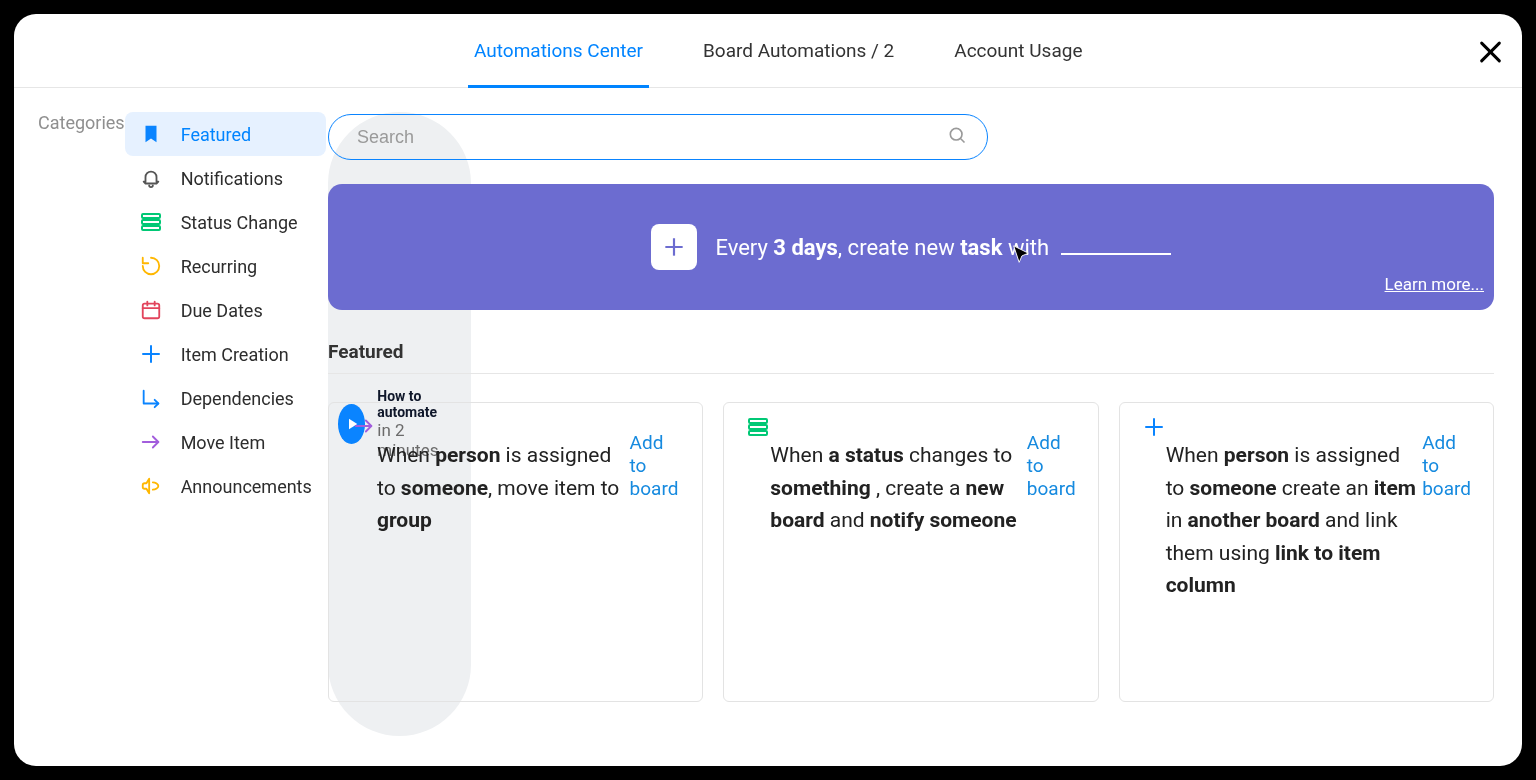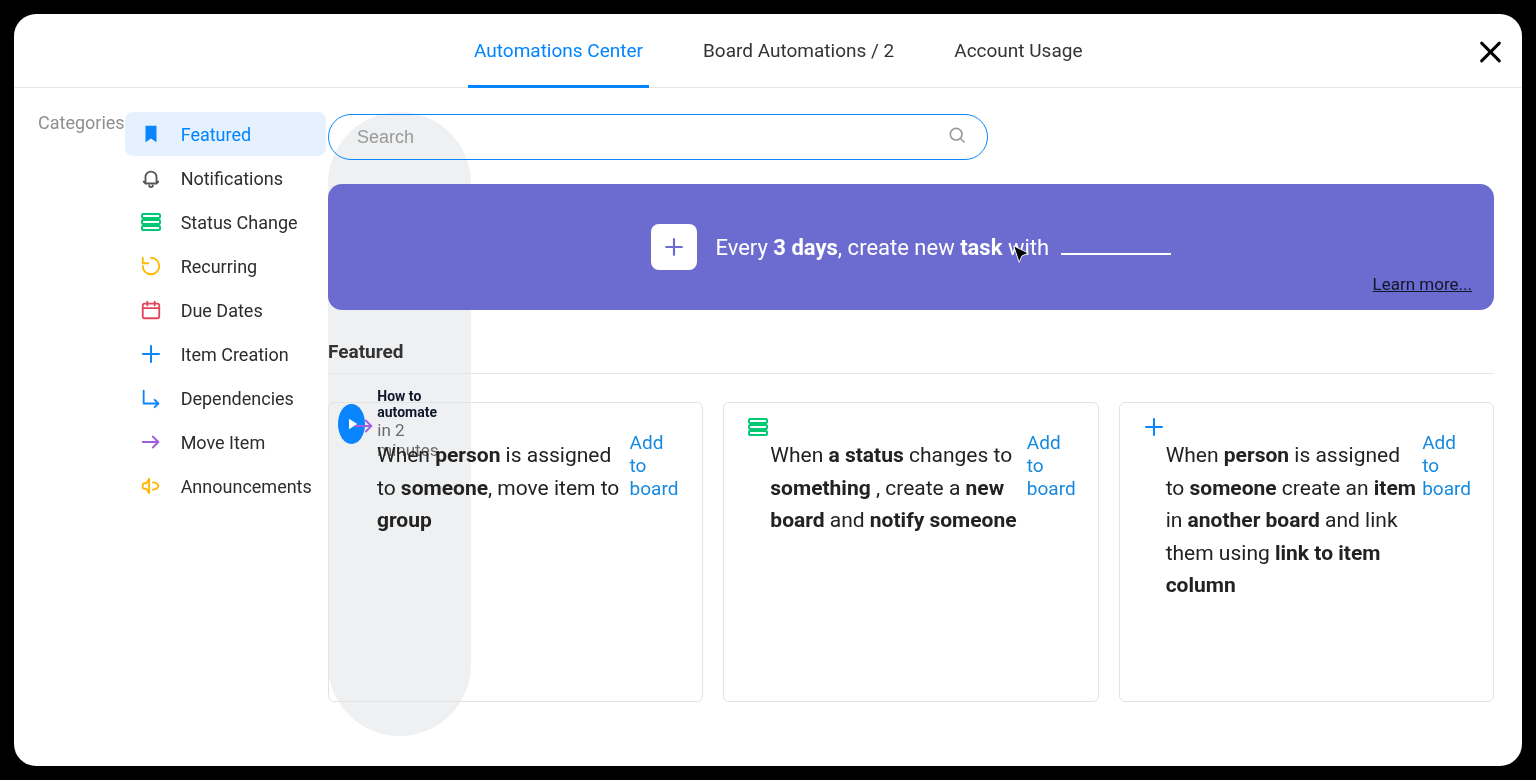--- a/index.html
+++ b/index.html
@@ -34,21 +34,21 @@
   .search { width:660px; height:46px; border:1px solid #0a84ff; border-radius:999px; display:flex; align-items:center; padding:0 20px; }
   .search input { flex:1; border:none; outline:none; font-size:18px; background:transparent; color:#333;margin-left:8px; }
   .search input::placeholder { color:#9a9a9a; }
   .search .mag { color:#9a9a9a; }
   .banner { margin-top:24px; background:#6c6cd0; border-radius:14px; height:126px; position:relative; display:flex; align-items:center; justify-content:center; color:#fff; }
   .banner .plusbox { width:46px; height:46px; background:#fff; border-radius:8px; display:flex; align-items:center; justify-content:center; margin-right:18px; }
   .banner .plusbox svg { display:block; }
   .banner .text { font-size:22px; }
   .banner .text .b { font-weight:700; }
   .banner .blank { display:inline-block; border-bottom:2px solid #fff; width:110px; vertical-align:baseline; margin-left:6px; }
-  .banner .learn { position:absolute; right:22px; bottom:16px; color:#0f172a; text-decoration:underline; font-size:17px; cursor:pointer; }
+  .banner .learn { position:absolute; right:10px; bottom:16px; color:#ffffff; text-decoration:underline; font-size:17px; cursor:pointer; }
   .cursor { position:absolute; top:60px; left:58.5%; width:20px; height:20px; }
   .section-title { margin-top:30px; font-size:19px; font-weight:700; color:#333; }
   .divider { height:1px; background:#e6e6e6; margin-top:10px; }
   .cards { display:flex; gap:20px; margin-top:28px; }
   .card { flex:1; border:1px solid #e3e3e3; border-radius:6px; padding:12px 22px 18px 22px; display:flex; min-height:300px; }
   .card .cicon { height:40px; }
   .card .desc { margin-top:24px; font-size:21px; line-height:1.55; color:#222; }
   .card .desc .b { font-weight:700; }
   .card .spacer { flex:1; }
   .card .addto { color:#168adf; font-size:19px; margin-top:16px; cursor:pointer; }

